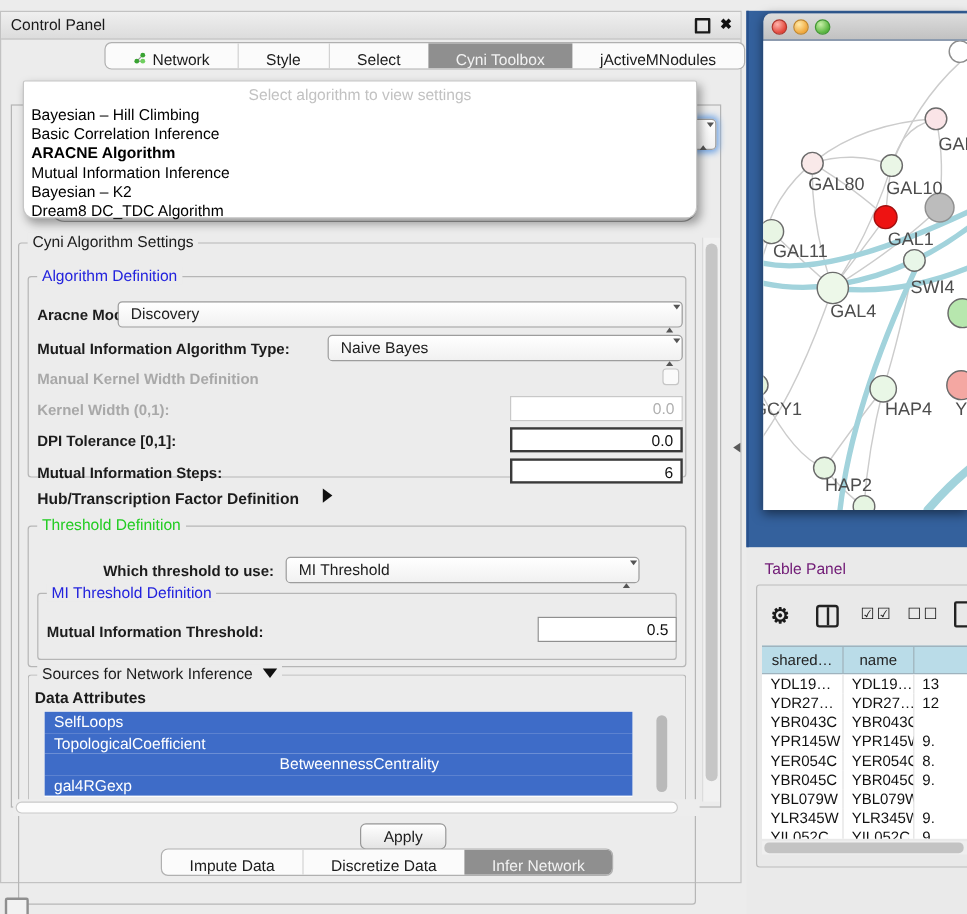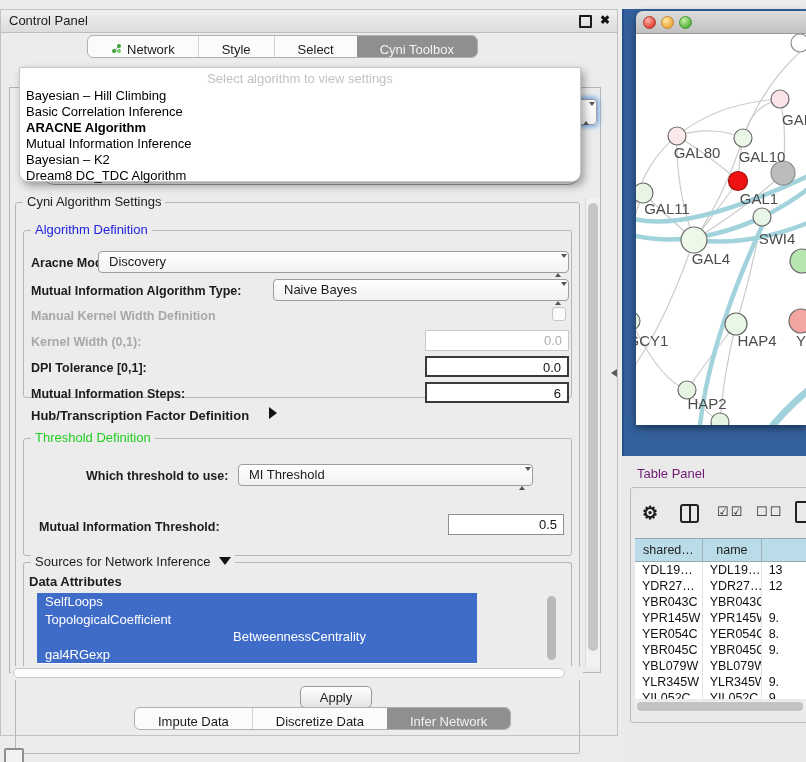--- a/index.html
+++ b/index.html
@@ -111,20 +111,23 @@
           </div>
           <div class="tab">
             <span>Style</span>
           </div>
           <div class="tab">
             <span>Select</span>
           </div>
           <div class="tab sel">
             <span>Cyni Toolbox</span>
           </div>
+          <div class="tab">
+            <span>jActiveMNodules</span>
+          </div>
         </div>
     </div>
 
     <div class="abs" style="left:8px;top:77px;width:592px;height:586px;border:1px solid #b5b5b5;background:#ececec;box-sizing:border-box;"></div>
 
     <div class="combo" style="left:520px;top:89px;width:76px;height:26px;box-shadow:0 0 5px 2px #74a6e4;z-index:1;">
       <span class="stepper"><span class="up"></span><span class="dn"></span></span>
     </div>
     <div class="combo" style="left:40px;top:149px;width:540px;height:26px;border-radius:13px;color:#b5b5b5;z-index:1;">
       <span>gal-filtered.sif default node</span>
@@ -176,33 +179,36 @@
     <span class="abs tri-right" style="left:268px;top:397px;"></span>
 
     <div class="abs grp" style="left:22px;top:428px;width:549px;height:118px;">
       <span class="legend leg-green">Threshold Definition</span>
     </div>
     <span class="lbl" style="left:85px;top:459px;">Which threshold to use:</span>
     <div class="combo" style="left:237px;top:454px;width:295px;">
       <span>MI Threshold</span>
       <span class="stepper"><span class="up"></span><span class="dn"></span></span>
     </div>
+    <div class="abs grp" style="left:30px;top:484px;width:533px;height:56px;">
+      <span class="legend leg-blue">MI Threshold Definition</span>
+    </div>
     <span class="lbl" style="left:38px;top:510px;">Mutual Information Threshold:</span>
     <div class="field strong" style="left:447px;top:504px;width:116px;border-width:1px;border-color:#8f8f8f;">
       <span>0.5</span>
     </div>
 
     <div class="abs grp" style="left:22px;top:552px;width:549px;height:112px;border-bottom:none;">
       <span class="legend leg-black">
         <span>Sources for Network Inference</span>
         <span class="tri-down" style="margin-left:5px;"></span>
       </span>
     </div>
     <span class="lbl" style="left:28px;top:564px;font-size:13px;">Data Attributes</span>
-    <div class="abs" style="left:36px;top:583px;width:440px;height:71px;background:#fff;overflow:hidden;" id="attrList">
+    <div class="abs" style="left:36px;top:583px;width:490px;height:71px;background:#fff;overflow:hidden;" id="attrList">
         <div class="attr-row" style="width: 509px;">SelfLoops</div>
         <div class="attr-row" style="width: 509px;">TopologicalCoefficient</div>
         <div class="attr-row" style="width: 509px; text-align: center;">BetweennessCentrality</div>
         <div class="attr-row" style="width: 509px;">gal4RGexp</div>
       </div>
     <div class="abs sb-thumb" style="left:546px;top:586px;width:9px;height:64px;background:#b9b9b9;"></div>
 
     <div class="abs sb-track-v" style="left:584px;top:188px;width:14px;height:470px;">
       <div class="sb-thumb" style="position:absolute;left:2px;top:5px;width:10px;height:448px;"></div>
     </div>

